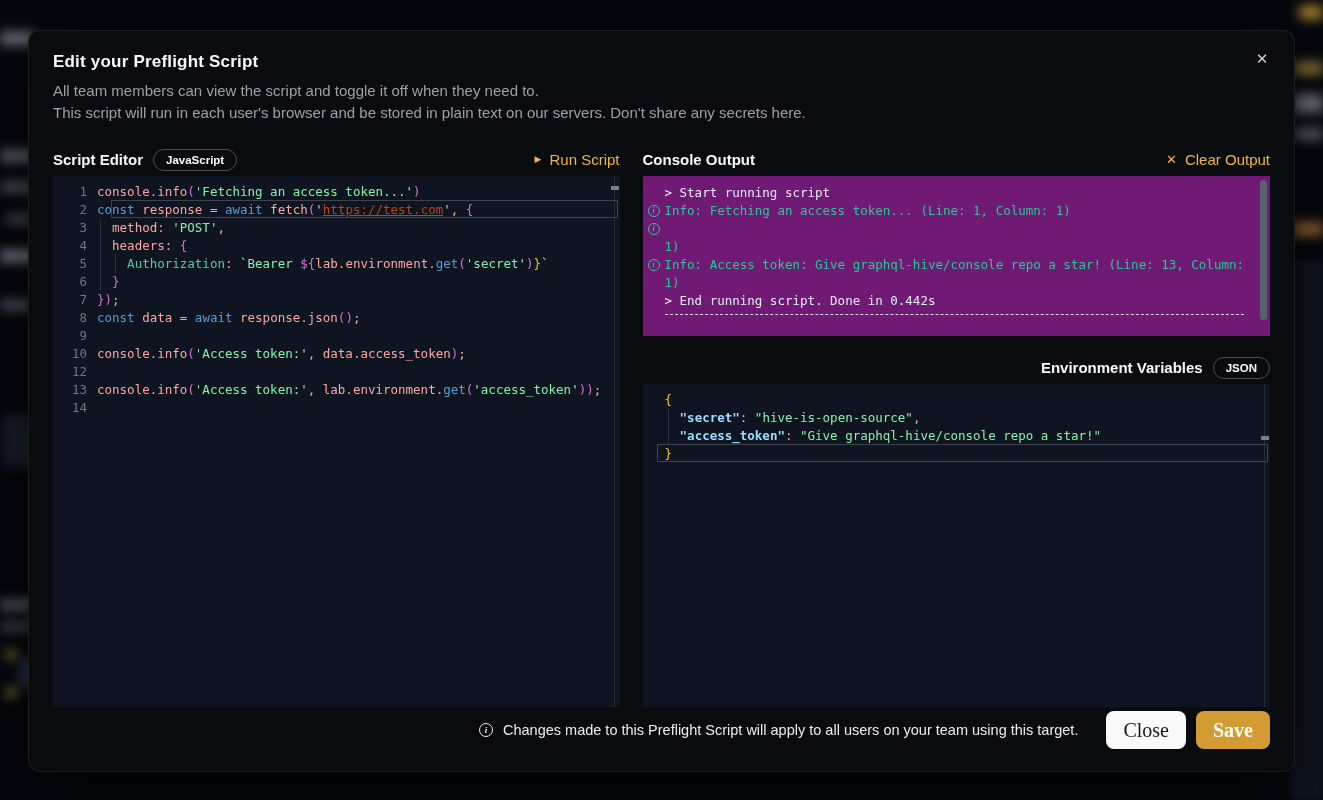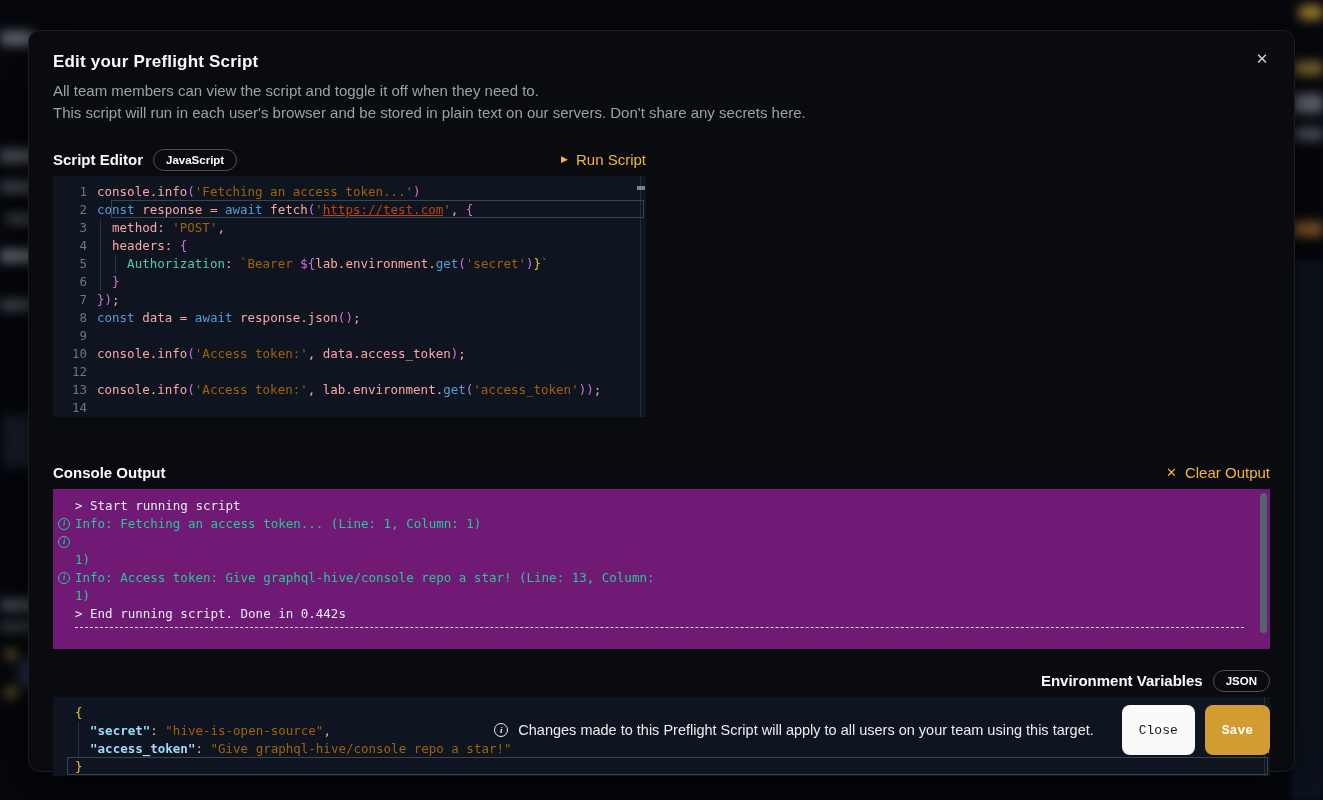--- a/index.html
+++ b/index.html
@@ -18,21 +18,21 @@
     background:#0a0b0e; border:1px solid rgba(255,255,255,.08);
     border-radius:12px; box-shadow:0 20px 60px rgba(0,0,0,.7);
   }
   .close-x {
     position:absolute; top:16px; right:20px; width:24px; height:24px;
     color:#cfcfd4; font-size:15px; display:flex; align-items:center; justify-content:center;
     cursor:pointer;
   }
   .m-title { padding:21px 24px 0; font-size:17px; font-weight:700; color:#fafafa; letter-spacing:.2px; }
   .m-desc { padding:8px 24px 0; font-size:15px; line-height:22px; color:#9aa1ab; }
-  .columns { position:absolute; left:24px; right:24px; top:112px; bottom:64px; display:flex; gap:39px;flex-direction:column; }
+  .columns { position:absolute; left:24px; right:24px; top:112px; bottom:64px; display:flex; gap:23px; }
   .col-left { width:593px; display:flex; flex-direction:column; }
   .col-right { flex:1; display:flex; flex-direction:column; }
   .col-head { height:33px; display:flex; align-items:center; gap:10px; }
   .sec-label { font-size:15px; font-weight:700; color:#fafafa; }
   .pill {
     border:1px solid #4b4e55; border-radius:999px; padding:3px 12px;
     font-size:11.5px; font-weight:700; color:#fafafa; line-height:14px;
   }
   .spacer { flex:1; }
   .amber-btn {
@@ -52,21 +52,21 @@
   .editor .ovmark { position:absolute; right:1px; width:8px; height:4px; background:#77808c; }
   .cl-row { position:relative; height:18px; white-space:pre; display:flex; }
   .cl-num { width:44px; text-align:right; padding-right:10px; color:#6e7681; flex:none; user-select:none; }
   .cl-code { position:relative; flex:1; }
   .env-row { position:relative; height:18px; white-space:pre; padding-left:22px; }
   .guide { position:absolute; top:0; bottom:0; width:1px; background:#2c3340; }
   .curline { position:absolute; height:18px; border:1px solid #3d434d; pointer-events:none; }
   
   .tk-p  { color:#fca5a5; }
   .tk-kw { color:#569cd6; }
-  .tk-str{ color:#a16207; }
+  .tk-str{ color:#86efac; }
   .tk-lnk{ color:#c2410c; text-decoration:underline; }
   .tk-pk { color:#d670d6; }
   .tk-gd { color:#e9c62b; }
   .tk-ty { color:#4ec9b0; }
   .tk-ky { color:#9cdcfe; font-weight:700; }
   
   .console-box {
     position:relative; height:160px; background:#701a75; margin-top:0;
     font-family:"DejaVu Sans Mono", monospace; font-size:12.5px; line-height:18px;
     padding:8px 26px 0 22px; overflow:hidden; color:#e6edf3;
@@ -86,21 +86,21 @@
   .m-footer {
     position:absolute; left:24px; right:24px; bottom:22px; height:38px;
     display:flex; align-items:center; justify-content:flex-end; gap:10px;
   }
   .foot-note { display:flex; align-items:center; gap:10px; font-size:14.5px; color:#ececee; margin-right:18px; }
   .foot-note .icirc {
     width:14px; height:14px; border:1.3px solid currentColor; border-radius:50%; flex:none;
     display:flex; align-items:center; justify-content:center;
     font:italic 700 9px "Liberation Serif", serif;
   }
-  .btn { border:none; border-radius:8px; font-size:13px; padding:0 17px; height:50px; cursor:pointer; font-family:Liberation Mono, monospace; }
+  .btn { border:none; border-radius:8px; font-size:20px; padding:0 17px; height:38px; cursor:pointer; font-family:Liberation Serif, serif; }
   .btn-close { background:#fafafa; color:#18181b; font-weight:500; }
   .btn-save { background:#d29c32; color:#ffffff; font-weight:600; }
 </style>
 </head>
 <body>
 
 <div>
   <div class="blob" style="left:0;top:32px;width:34px;height:13px;background:#8a8f99;"></div>
   <div class="blob" style="left:0;top:150px;width:52px;height:12px;background:#7e848e;"></div>
   <div class="blob" style="left:0;top:182px;width:42px;height:10px;background:#6d737d;"></div>

